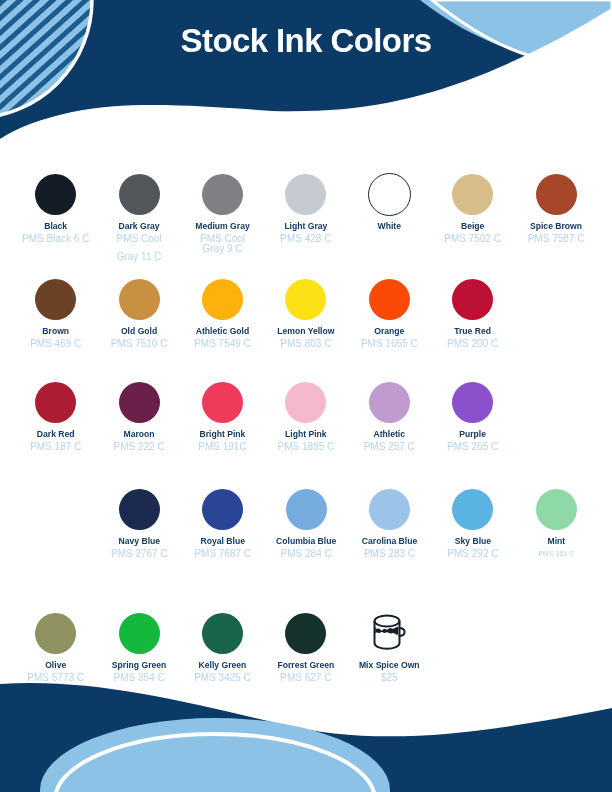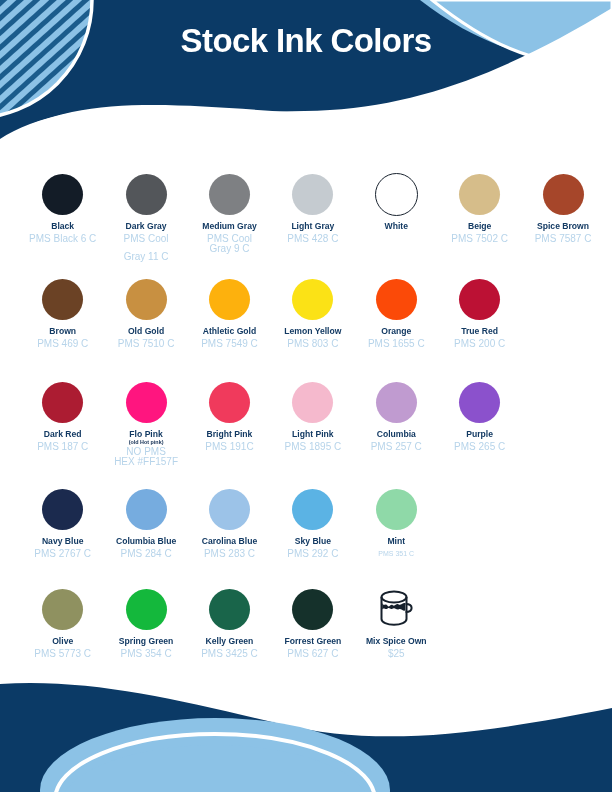--- a/index.html
+++ b/index.html
@@ -44,21 +44,21 @@
     left: 0; bottom: 0;
     width: 612px;
     height: 130px;
     overflow: hidden;
   }
   .footer-band svg { display: block; }
 
   
   .grid {
     position: absolute;
-    left: 21px;
+    left: 14px;
     top: 168px;
     width: 584px;
     z-index: 3;
   }
   .swatch-row {
     display: flex;
     width: 584px;
   }
   .swatch {
     width: 83.4px;
@@ -101,22 +101,22 @@
     font-size: 10px;
     line-height: 9.6px;
     margin-top: 3px;
     font-weight: normal;
   }
   .sw-code.tight { font-size: 7px; }
 
   .row-1 { height: 105px; }
   .row-2 { height: 103px; }
   .row-3 { height: 107px; }
-  .row-4 { height: 100px; }
-  .row-5 { height: 100px; }
+  .row-4 { height: 100px; justify-content: flex-end; }
+  .row-5 { height: 100px; align-items: flex-end; }
 
   .bucket-icon svg { display: block; }
 </style>
 </head>
 <body>
 
 <div class="header-band">
   <svg width="612" height="145" viewBox="0 0 612 145" xmlns="http://www.w3.org/2000/svg">
     <defs>
       <clipPath id="stripeClip">
@@ -247,64 +247,69 @@
   <div class="swatch-row row-3">
     <div class="swatch">
       <div class="chip-wrap">
         <div class="chip" style="background:#ac1c32"></div>
       </div>
       <div class="sw-name">Dark Red</div>
       <div class="sw-code">PMS 187 C</div>
     </div>
     <div class="swatch">
       <div class="chip-wrap">
-        <div class="chip" style="background:#ff157f"></div>
-      </div>
-      <div class="sw-name">Flo Pink</div>
-      <div class="sw-sub">(old Hot pink)</div>
-      <div class="sw-code" style="margin-top:1px">NO PMS</div>
-      <div class="sw-code" style="margin-top:0">HEX #FF157F</div>
+        <div class="chip" style="background:#6a2048"></div>
+      </div>
+      <div class="sw-name">Maroon</div>
+      <div class="sw-code">PMS 222 C</div>
     </div>
     <div class="swatch">
       <div class="chip-wrap">
         <div class="chip" style="background:#f03a5c"></div>
       </div>
       <div class="sw-name">Bright Pink</div>
       <div class="sw-code">PMS 191C</div>
     </div>
     <div class="swatch">
       <div class="chip-wrap">
         <div class="chip" style="background:#f5b9cd"></div>
       </div>
       <div class="sw-name">Light Pink</div>
       <div class="sw-code">PMS 1895 C</div>
     </div>
     <div class="swatch">
       <div class="chip-wrap">
         <div class="chip" style="background:#c09bd0"></div>
       </div>
-      <div class="sw-name">Columbia</div>
+      <div class="sw-name">Athletic</div>
       <div class="sw-code">PMS 257 C</div>
     </div>
     <div class="swatch">
       <div class="chip-wrap">
         <div class="chip" style="background:#8b51cc"></div>
       </div>
       <div class="sw-name">Purple</div>
       <div class="sw-code">PMS 265 C</div>
     </div>
   </div>
 
   <div class="swatch-row row-4">
     <div class="swatch">
       <div class="chip-wrap">
         <div class="chip" style="background:#1b2a4e"></div>
       </div>
       <div class="sw-name">Navy Blue</div>
       <div class="sw-code">PMS 2767 C</div>
+    </div>
+    <div class="swatch">
+      <div class="chip-wrap">
+        <div class="chip" style="background:#2a4596"></div>
+      </div>
+      <div class="sw-name">Royal Blue</div>
+      <div class="sw-code">PMS 7687 C</div>
     </div>
     <div class="swatch">
       <div class="chip-wrap">
         <div class="chip" style="background:#76acdf"></div>
       </div>
       <div class="sw-name">Columbia Blue</div>
       <div class="sw-code">PMS 284 C</div>
     </div>
     <div class="swatch">
       <div class="chip-wrap">

